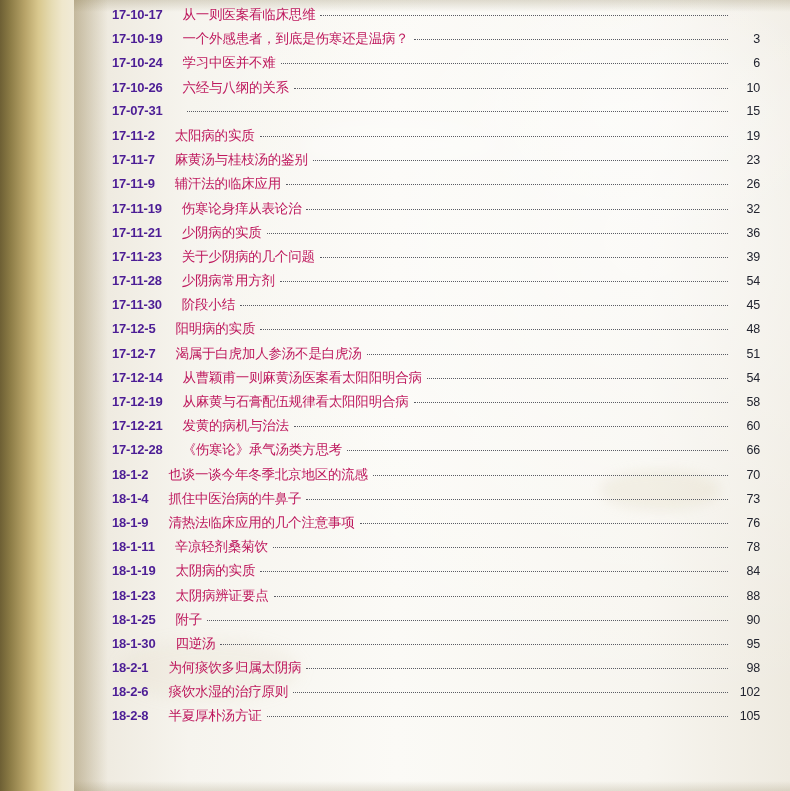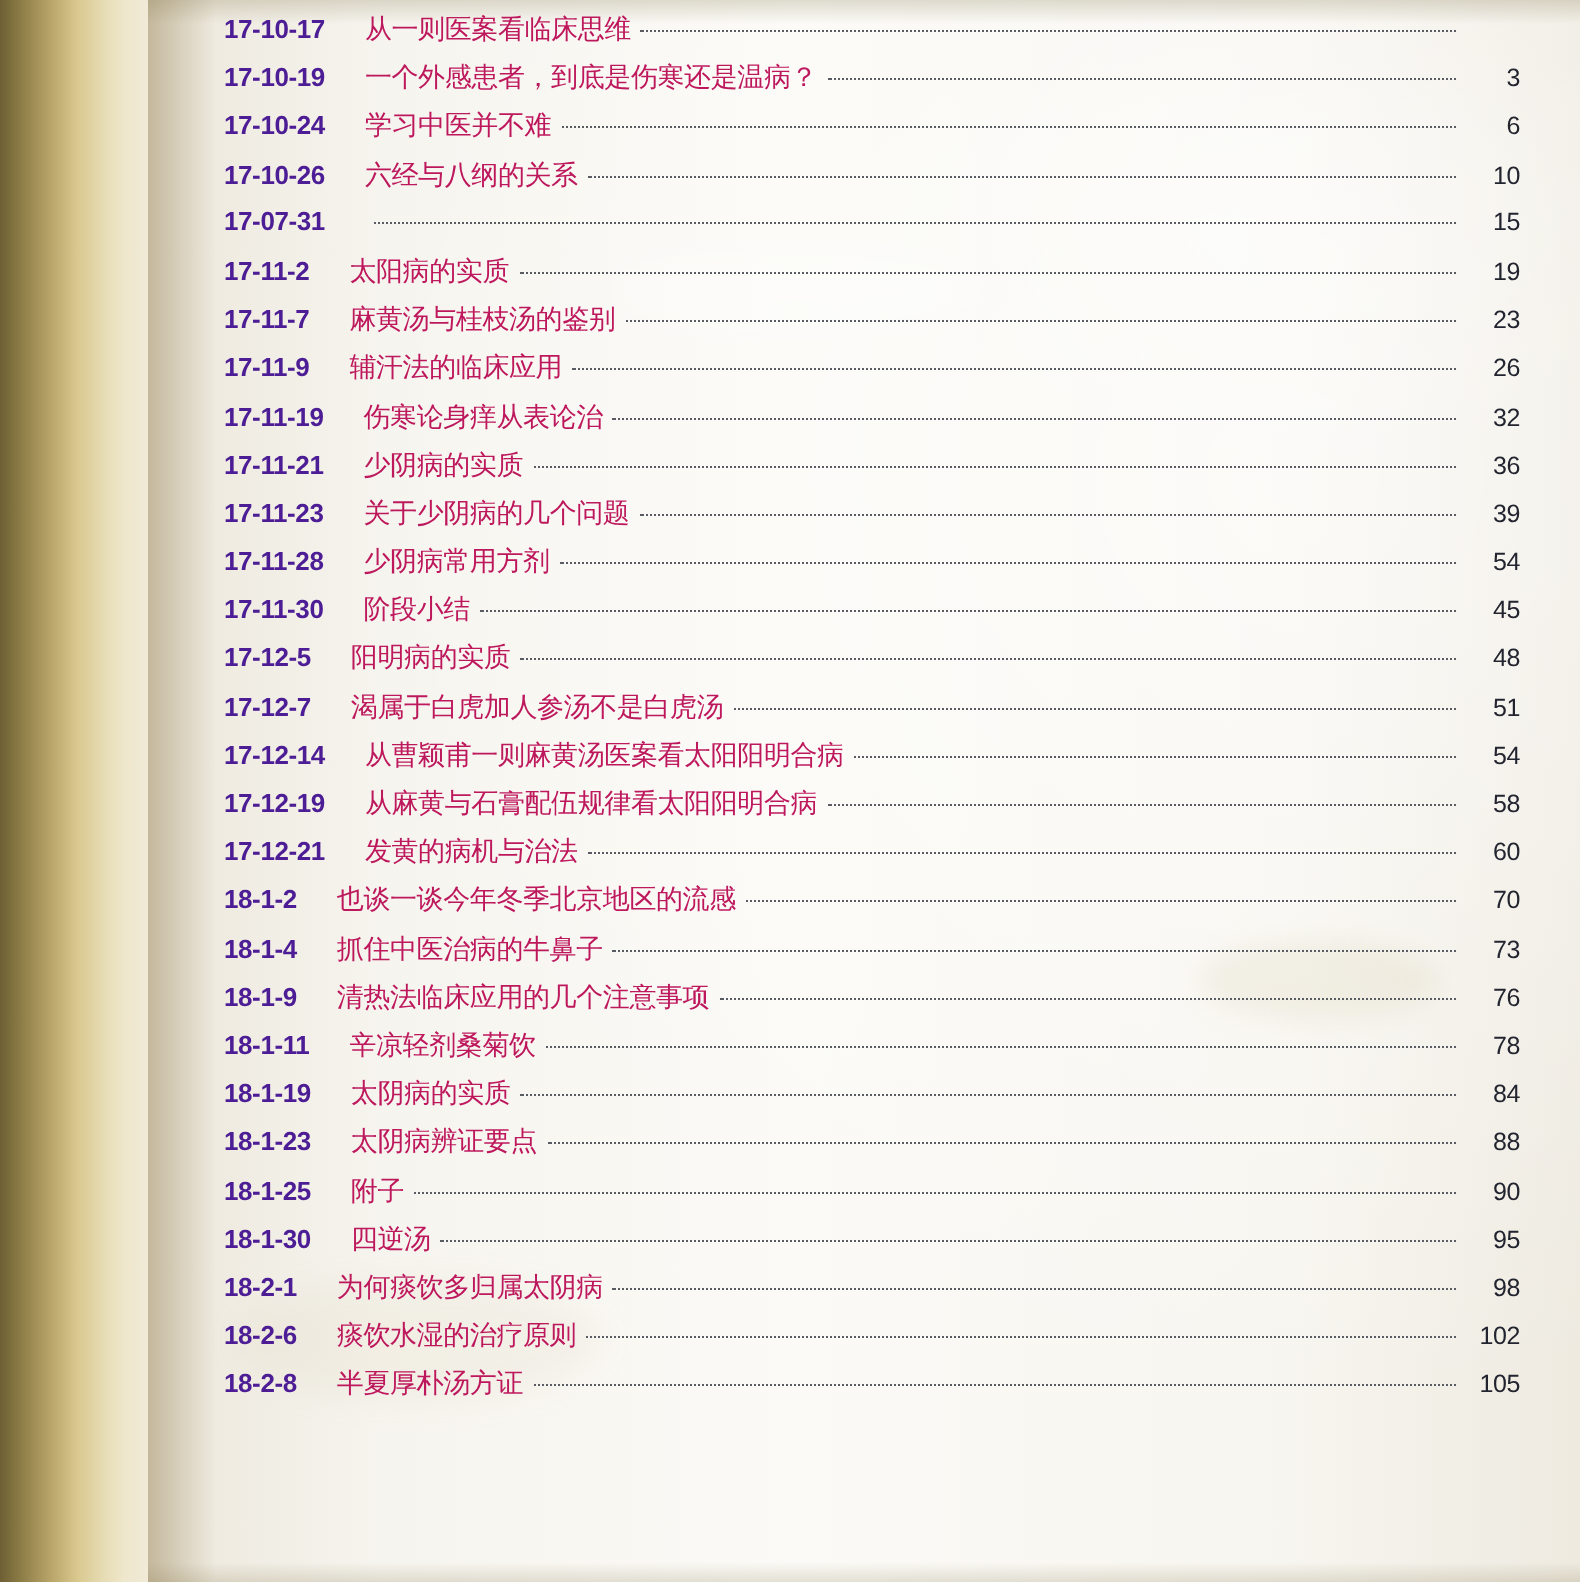--- a/index.html
+++ b/index.html
@@ -235,20 +235,26 @@
         <span class="toc-dots"></span>
         <span class="toc-page">58</span>
       </div>
       <div class="toc-row">
         <span class="toc-date">17-12-21</span>
         <span class="toc-title">发黄的病机与治法</span>
         <span class="toc-dots"></span>
         <span class="toc-page">60</span>
       </div>
       <div class="toc-row">
+        <span class="toc-date">17-12-28</span>
+        <span class="toc-title">《伤寒论》承气汤类方思考</span>
+        <span class="toc-dots"></span>
+        <span class="toc-page">66</span>
+      </div>
+      <div class="toc-row">
         <span class="toc-date">18-1-2</span>
         <span class="toc-title">也谈一谈今年冬季北京地区的流感</span>
         <span class="toc-dots"></span>
         <span class="toc-page">70</span>
       </div>
       <div class="toc-row">
         <span class="toc-date">18-1-4</span>
         <span class="toc-title">抓住中医治病的牛鼻子</span>
         <span class="toc-dots"></span>
         <span class="toc-page">73</span>

